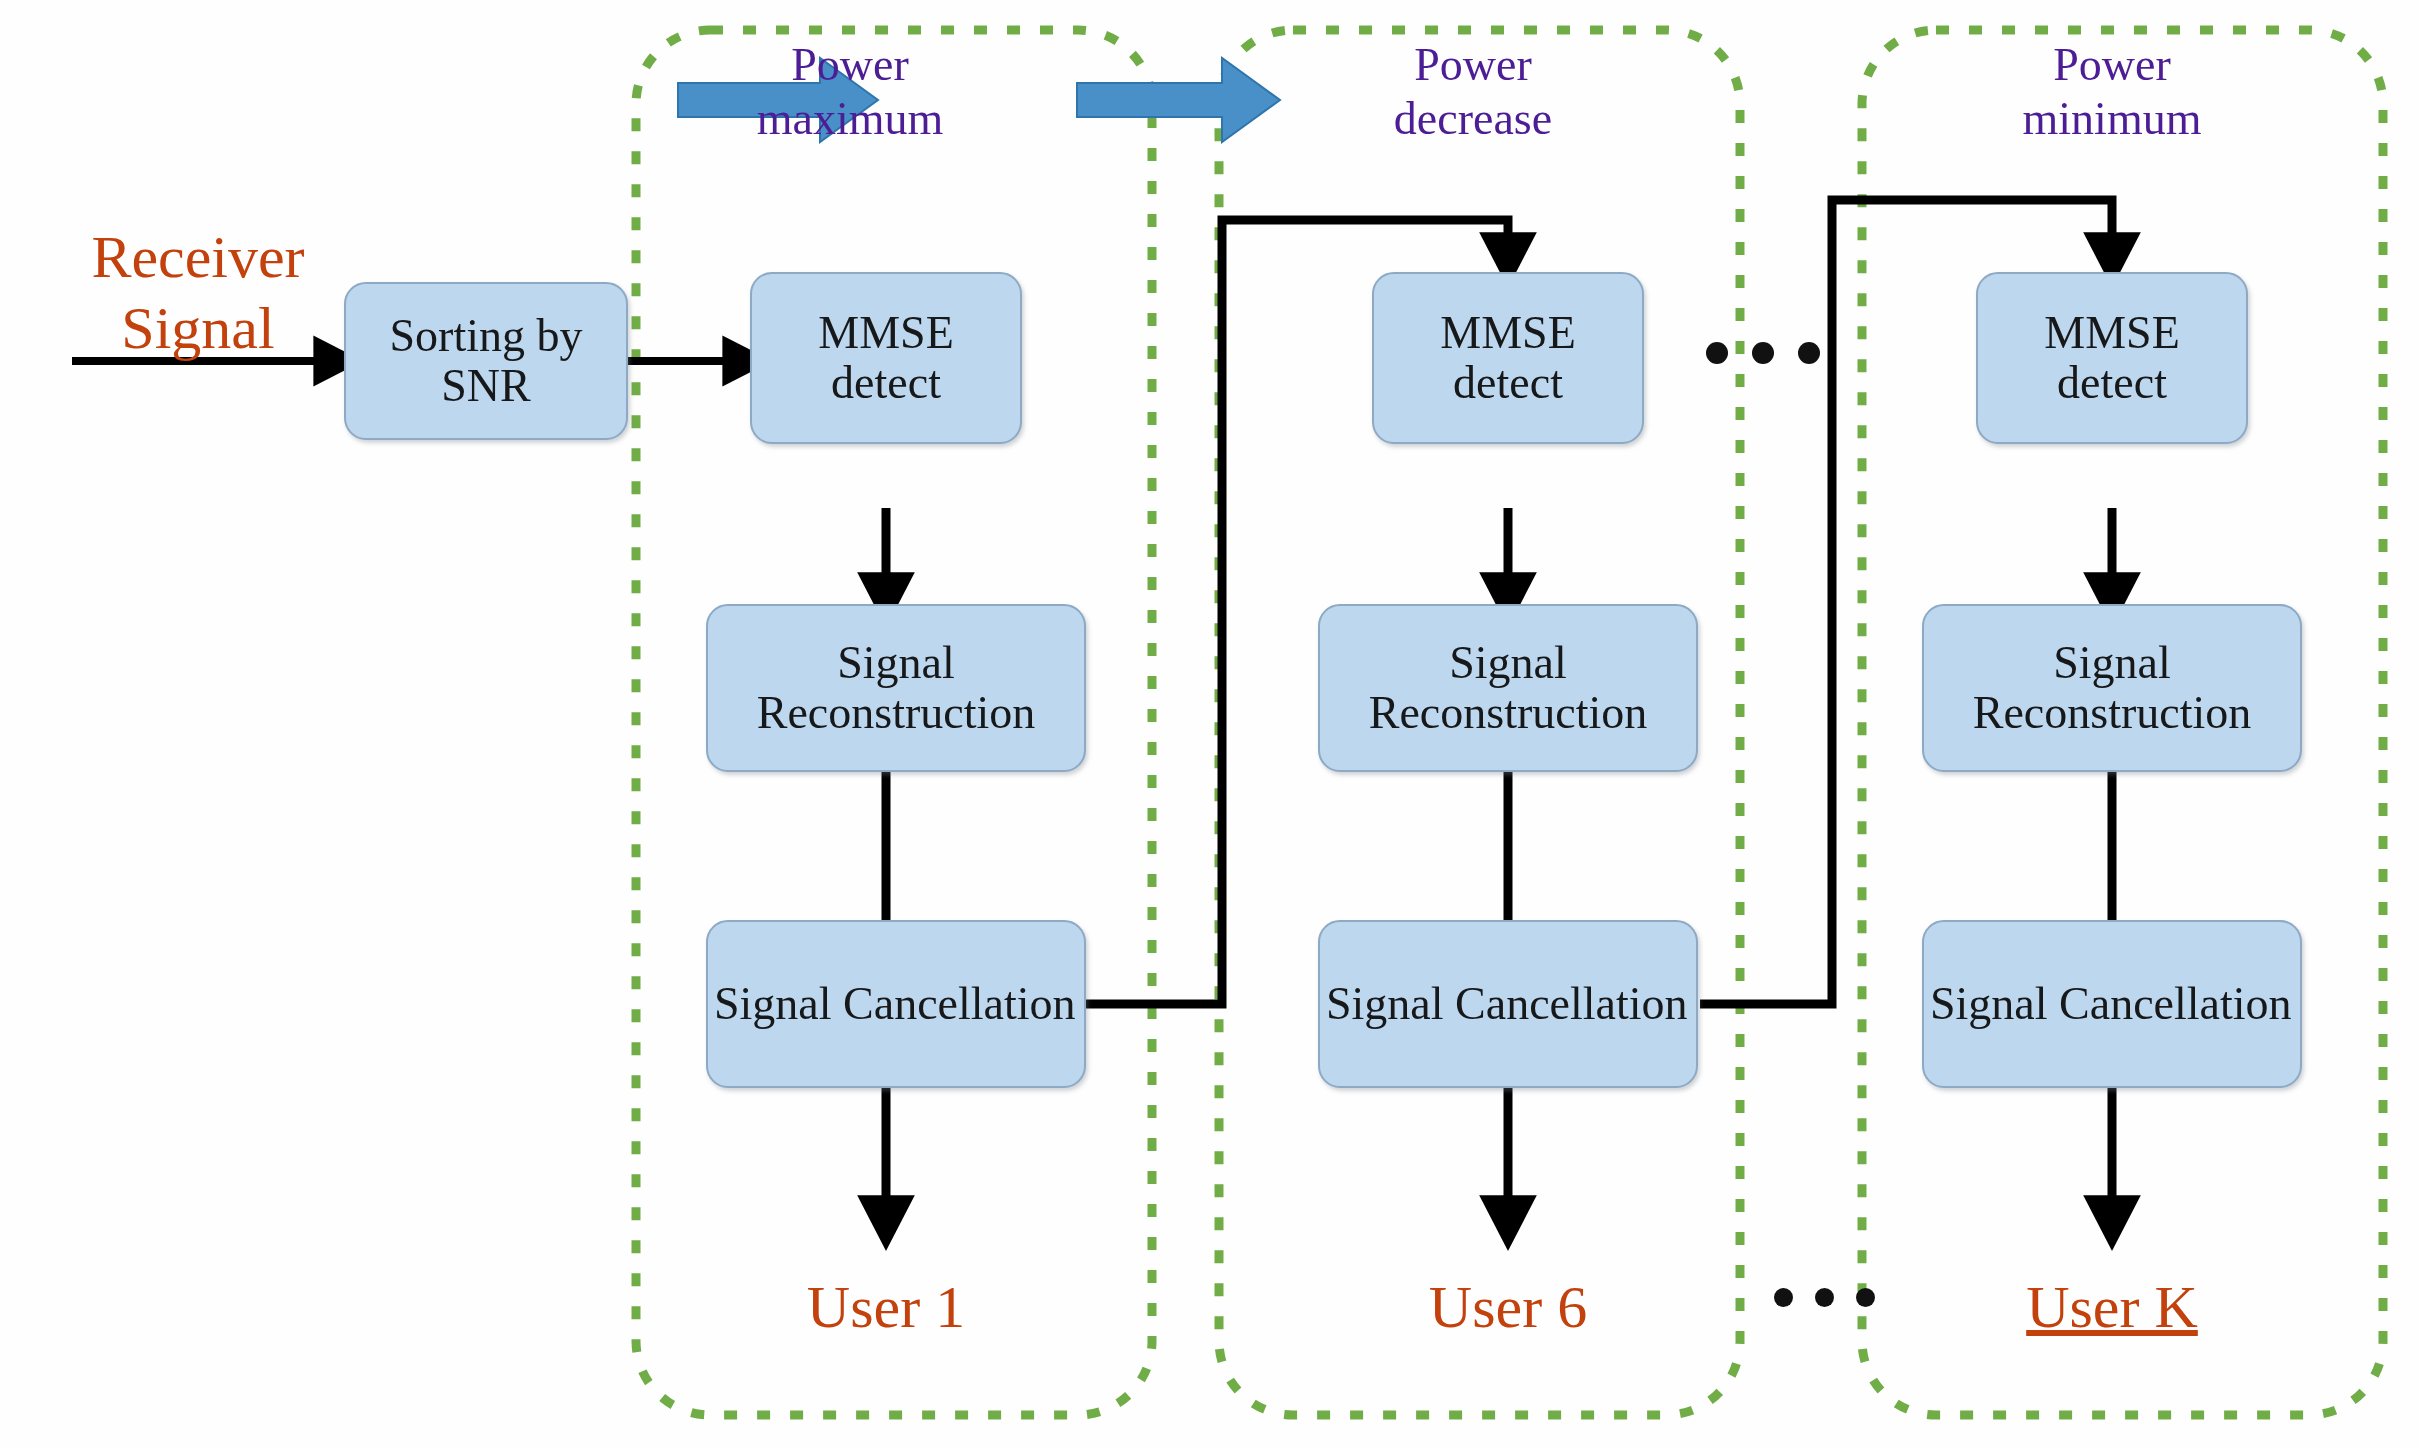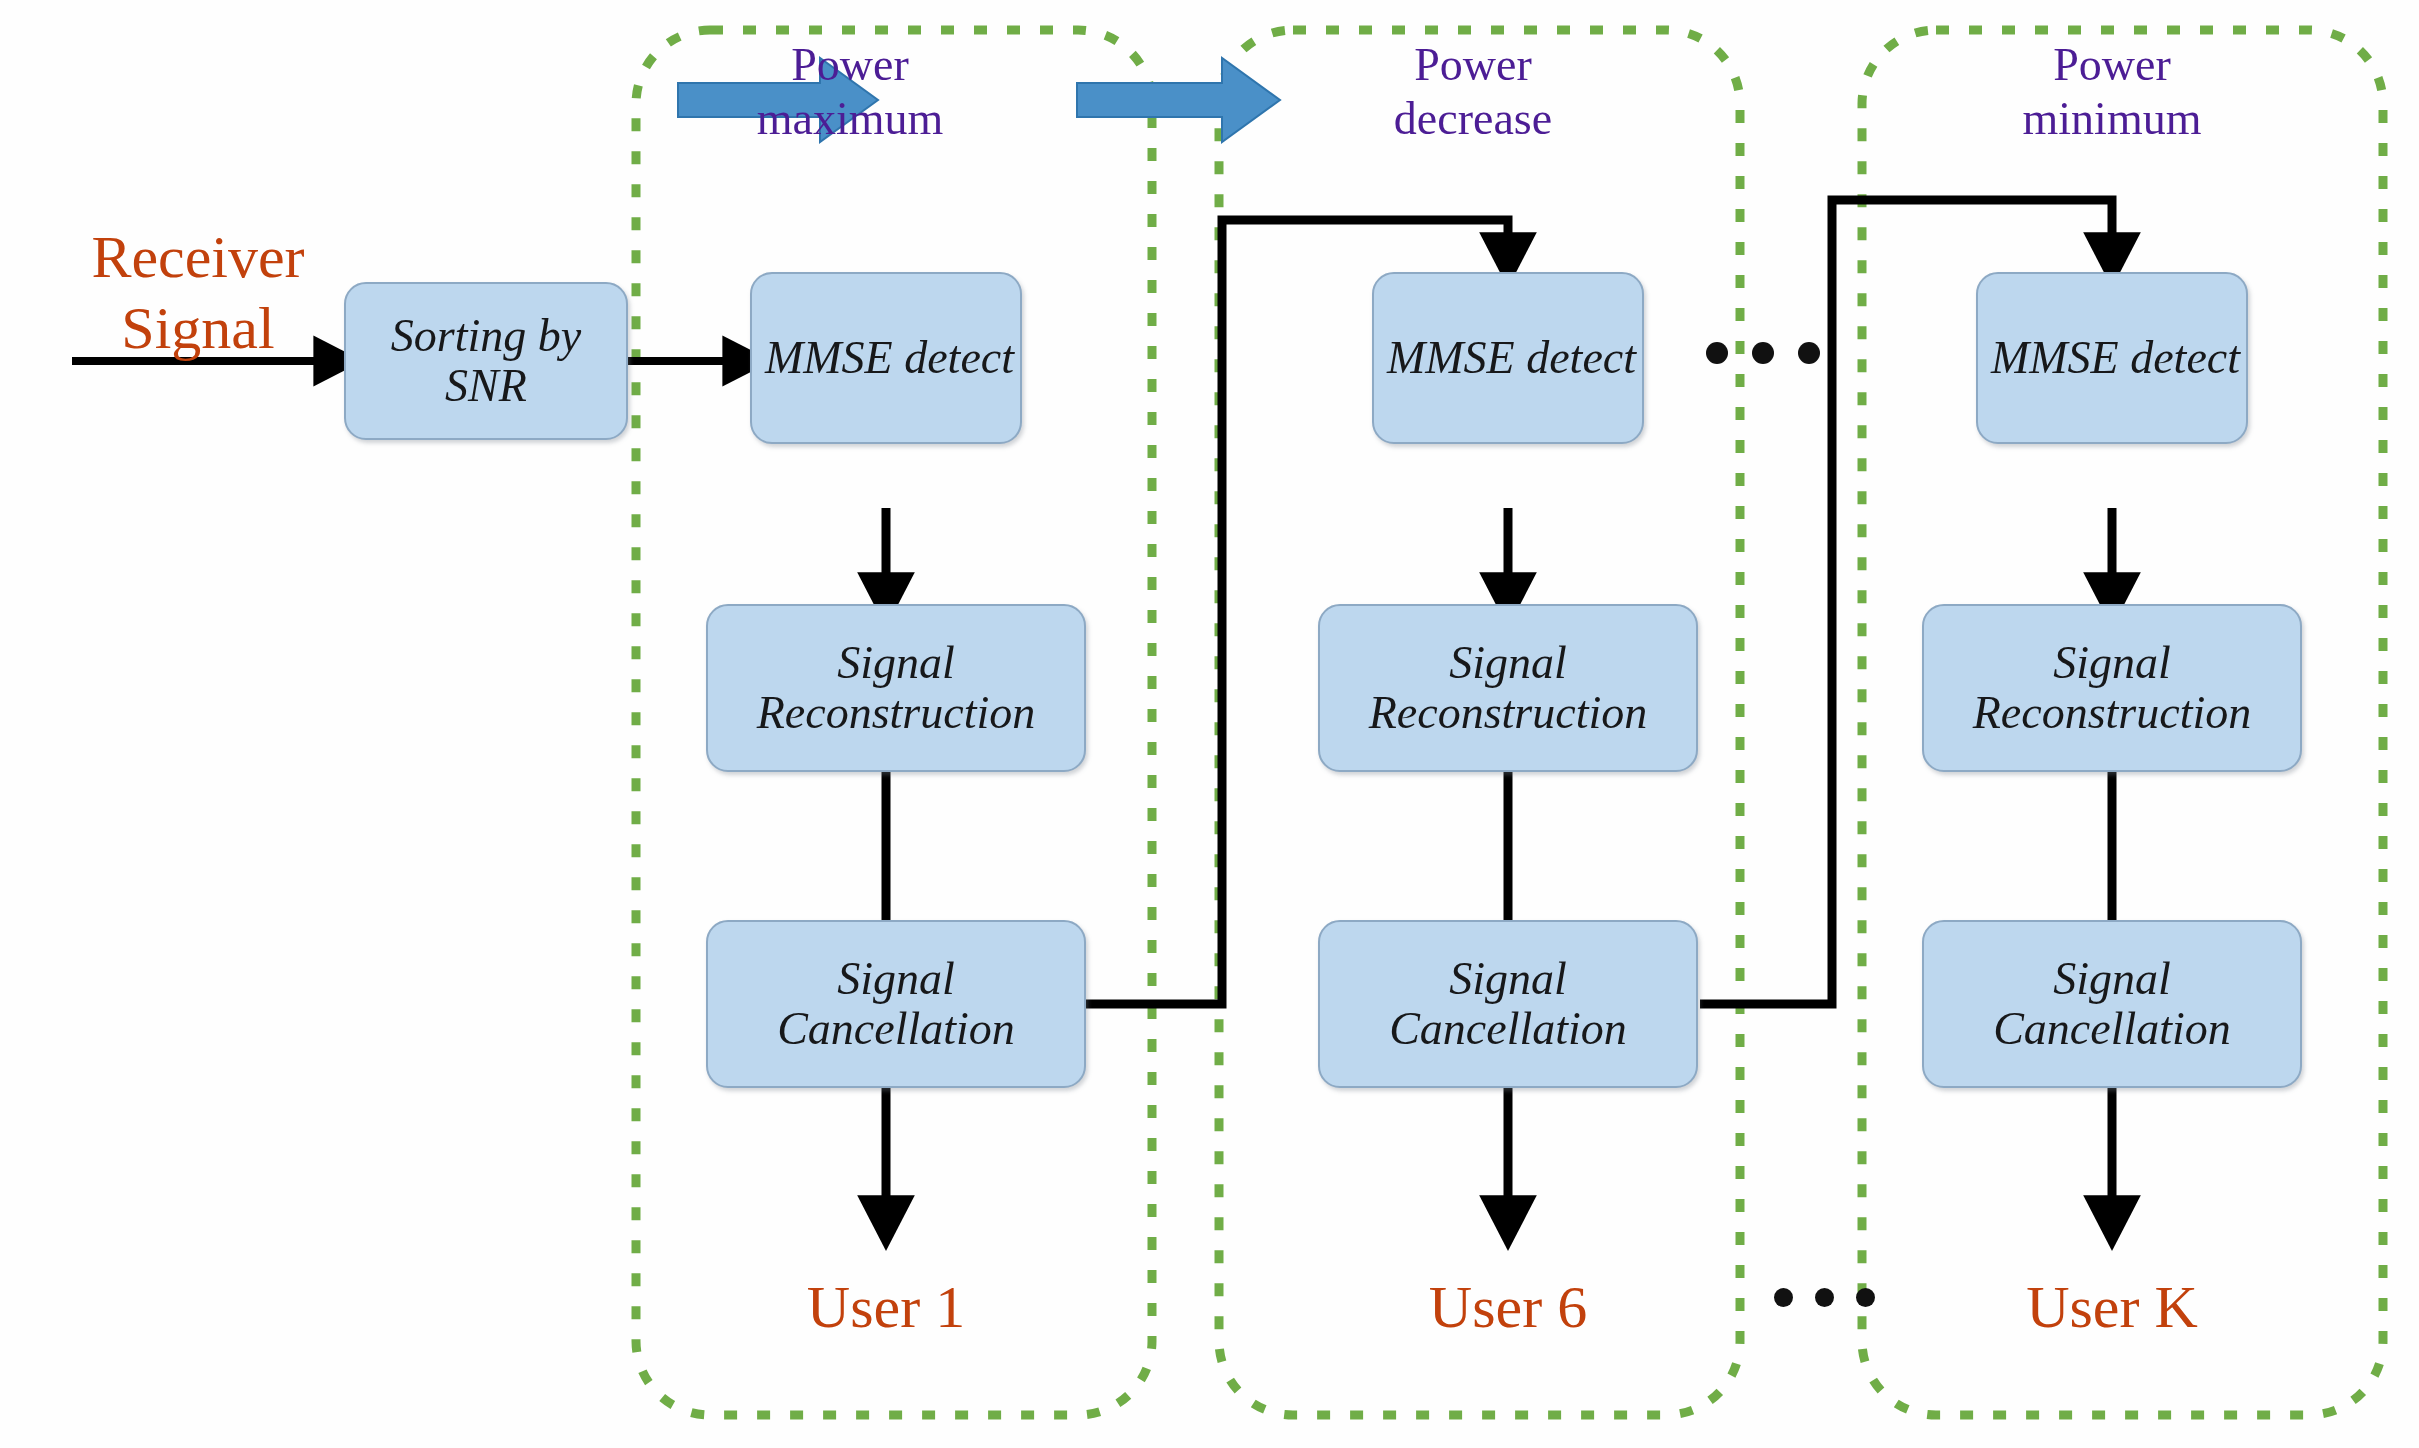--- a/index.html
+++ b/index.html
@@ -25,23 +25,22 @@
     height: 1448px;
   }
   .node {
     position: absolute;
     box-sizing: border-box;
     background: #bdd7ee;
     border: 2px solid #8da9c4;
     border-radius: 22px;
     display: flex;
     align-items: center;
-    justify-content: flex-end;
+    justify-content: flex-start;
     text-align: center;
-    font-style: italic;
     font-size: 46px;
     line-height: 1.08;
     color: #17181a;
     box-shadow: 2px 3px 4px rgba(120,130,140,0.35);
     font-family: "Liberation Serif", serif;
   }
   .node span { display: block; padding: 0 6px; }
   .plain-label {
     position: absolute;
     text-align: center;
@@ -172,21 +171,21 @@
 detect</span>
   </div>
   <div class="node" style="left:1922px; top:604px; width:380px; height:168px;">
     <span>Signal
 Reconstruction</span>
   </div>
   <div class="node" style="left:1922px; top:920px; width:380px; height:168px;">
     <span>Signal
 Cancellation</span>
   </div>
-  <div class="plain-label" style="left:2002px; top:1272px; width:220px;">User K</div>
+  <div class="plain-label" style="left:2002px; top:1272px; width:220px;text-decoration:underline;">User K</div>
 
   <div class="dots-group" style="left:1706px; top:342px;">
     <i class="dot"></i>
     <i class="dot"></i>
     <i class="dot"></i>
   </div>
 
   <div class="dots-group" style="left:1774px; top:1288px; gap:22px;">
     <i class="dot small"></i>
     <i class="dot small"></i>

